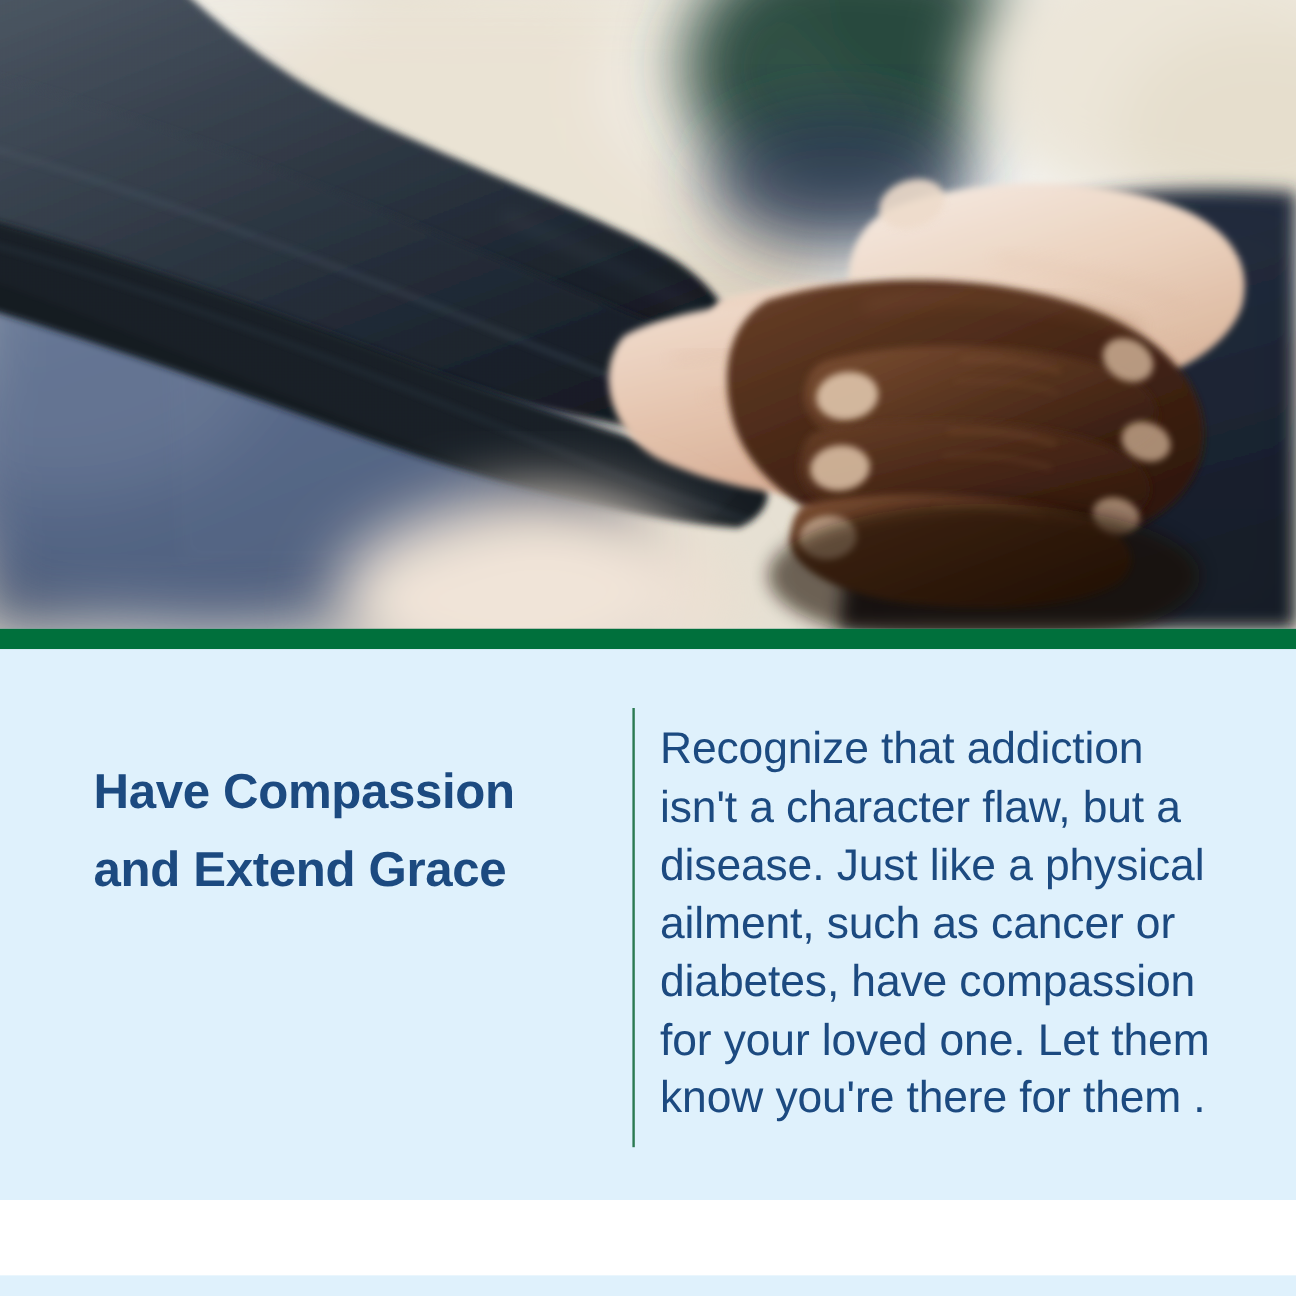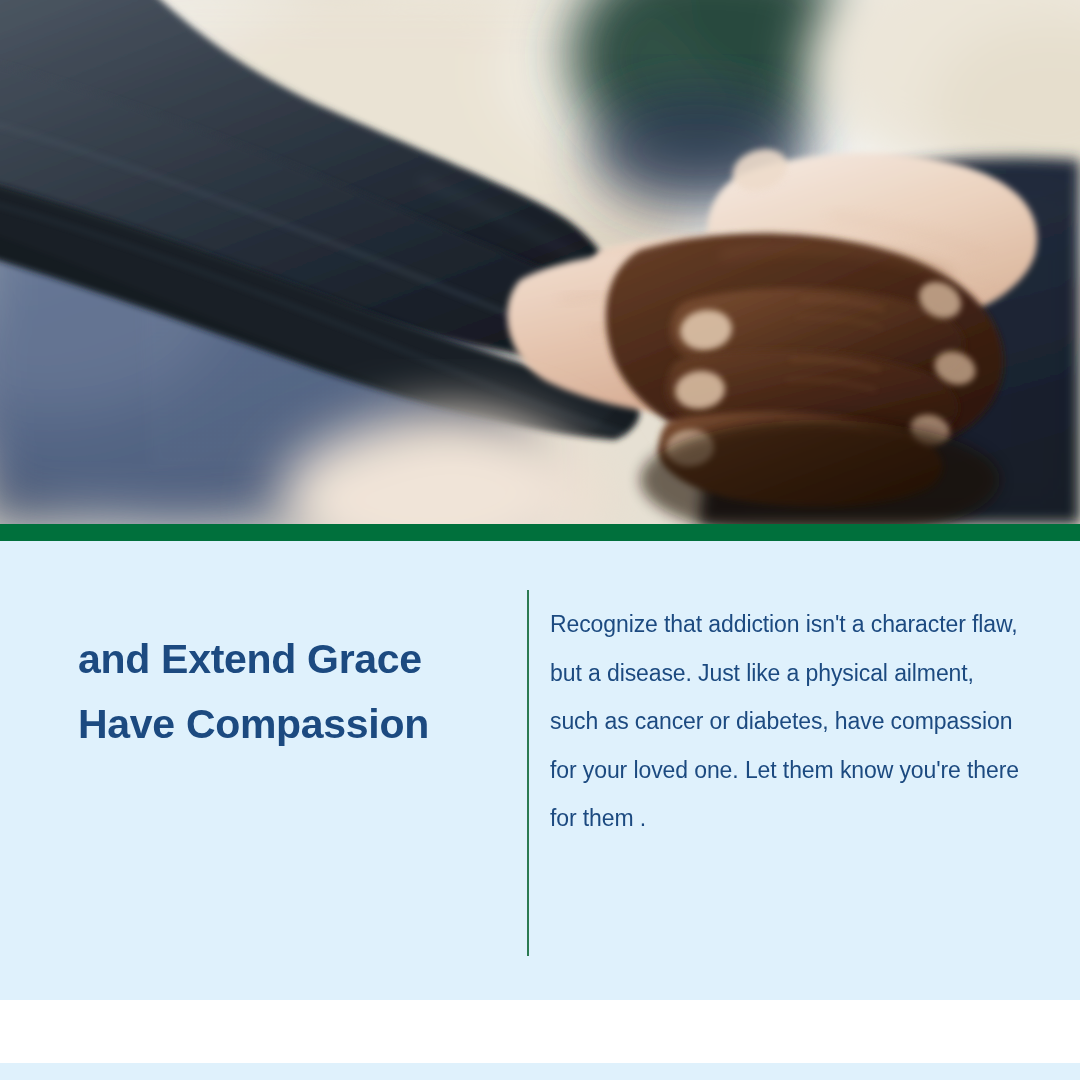--- a/index.html
+++ b/index.html
@@ -58,21 +58,21 @@
     left:527px; top:590px;
     width:2px; height:366px;
     background:#2b7a52;
   }
 
   
   #body-text {
     position:absolute;
     left:550px; top:600px;
     width:470px;
-    font-size:23px;
+    font-size:37px;
     font-weight:normal;
     line-height:48.5px;
     letter-spacing:-0.1px;
     color:#1c4a80;
   }
 
   
   #white-band {
     position:absolute;
     left:0; top:1000px; width:1080px; height:63px;
@@ -315,22 +315,22 @@
       </g>
 
       <rect width="1080" height="524" fill="#0a1018" opacity="0.035"></rect>
     </svg>
   </div>
 
   <div id="green-bar"></div>
 
   <div id="content-panel">
     <div id="heading">
+      <span class="hl">Have Compassion</span>
       <span class="hl">and Extend Grace</span>
-      <span class="hl">Have Compassion</span>
     </div>
   </div>
 
   <div id="vrule"></div>
 
   <p id="body-text">Recognize that addiction isn't a character flaw, but a disease. Just like a physical ailment, such as cancer or diabetes, have compassion for your loved one. Let them know you're there for them .</p>
 
   <div id="white-band"></div>
   <div id="bottom-strip"></div>
 

